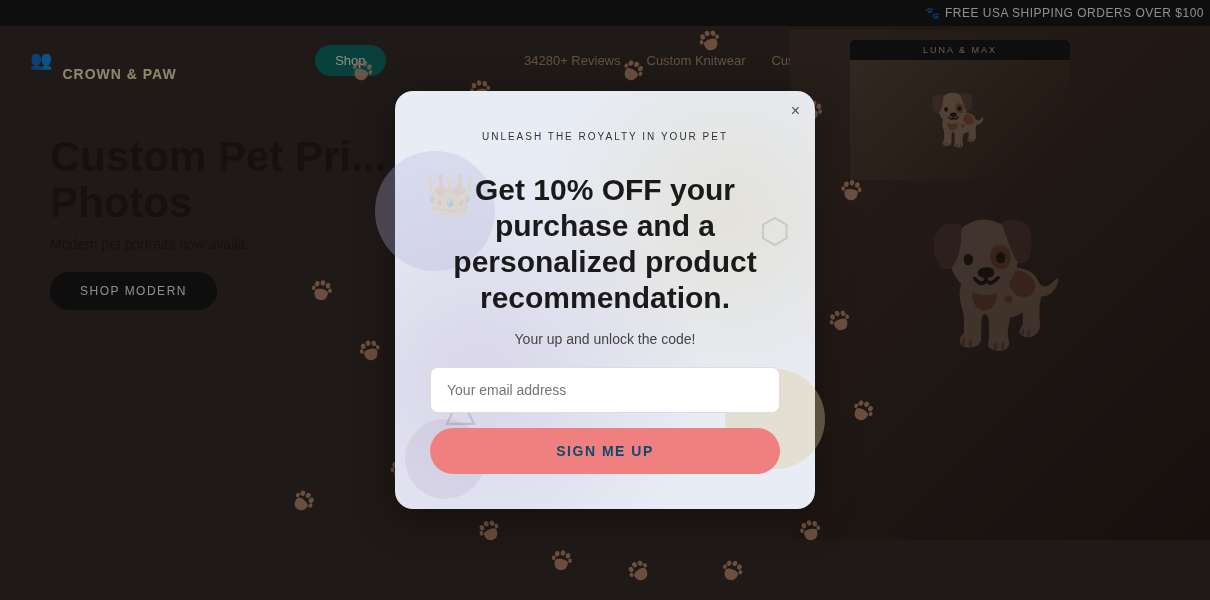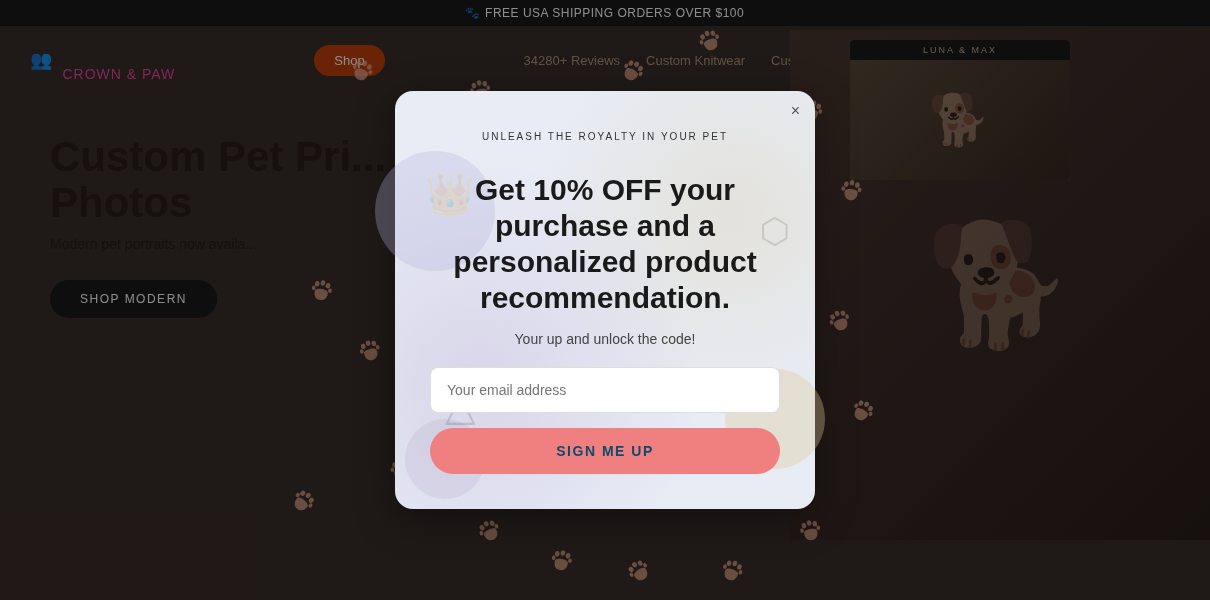--- a/index.html
+++ b/index.html
@@ -17,21 +17,21 @@
       width: 100%;
       height: 100%;
       background: #3a2e2a;
       position: relative;
     }
 
     
     .announcement-bar {
       background: #1a1a1a;
       color: #fff;
-      text-align: center;
+      text-align: right;
       font-size: 12px;
       padding: 6px;
       letter-spacing: 0.5px;
     }
 
     
     .header {
       display: flex;
       align-items: center;
       justify-content: space-between;
@@ -39,34 +39,34 @@
       background: #3a2e2a;
     }
 
     .header-left {
       display: flex;
       align-items: center;
       gap: 10px;
     }
 
     .header-logo {
-      color: #ec4899;
+      color: #fef9c3;
       font-size: 14px;
-      font-weight: normal;
+      font-weight: bold;
       letter-spacing: 1px;
       margin-top: 28px;
     }
 
     .header-icon {
       color: #c8a882;
       font-size: 18px;
     }
 
     .shop-btn {
-      background: #c2410c;
+      background: #0f766e;
       color: #fff;
       border: none;
       border-radius: 20px;
       padding: 8px 20px;
       font-size: 13px;
       cursor: pointer;
     }
 
     .nav-links {
       display: flex;
@@ -100,21 +100,21 @@
     }
 
     .hero-subtitle {
       font-size: 14px;
       color: #2a1e1a;
       margin-top: 10px;
       max-width: 350px;
     }
 
     .hero-btn {
-      margin-top: 28px;
+      margin-top: 20px;
       background: #1a1a1a;
       color: #fff;
       border: none;
       border-radius: 25px;
       padding: 12px 30px;
       font-size: 12px;
       letter-spacing: 1.5px;
       cursor: pointer;
     }
 

